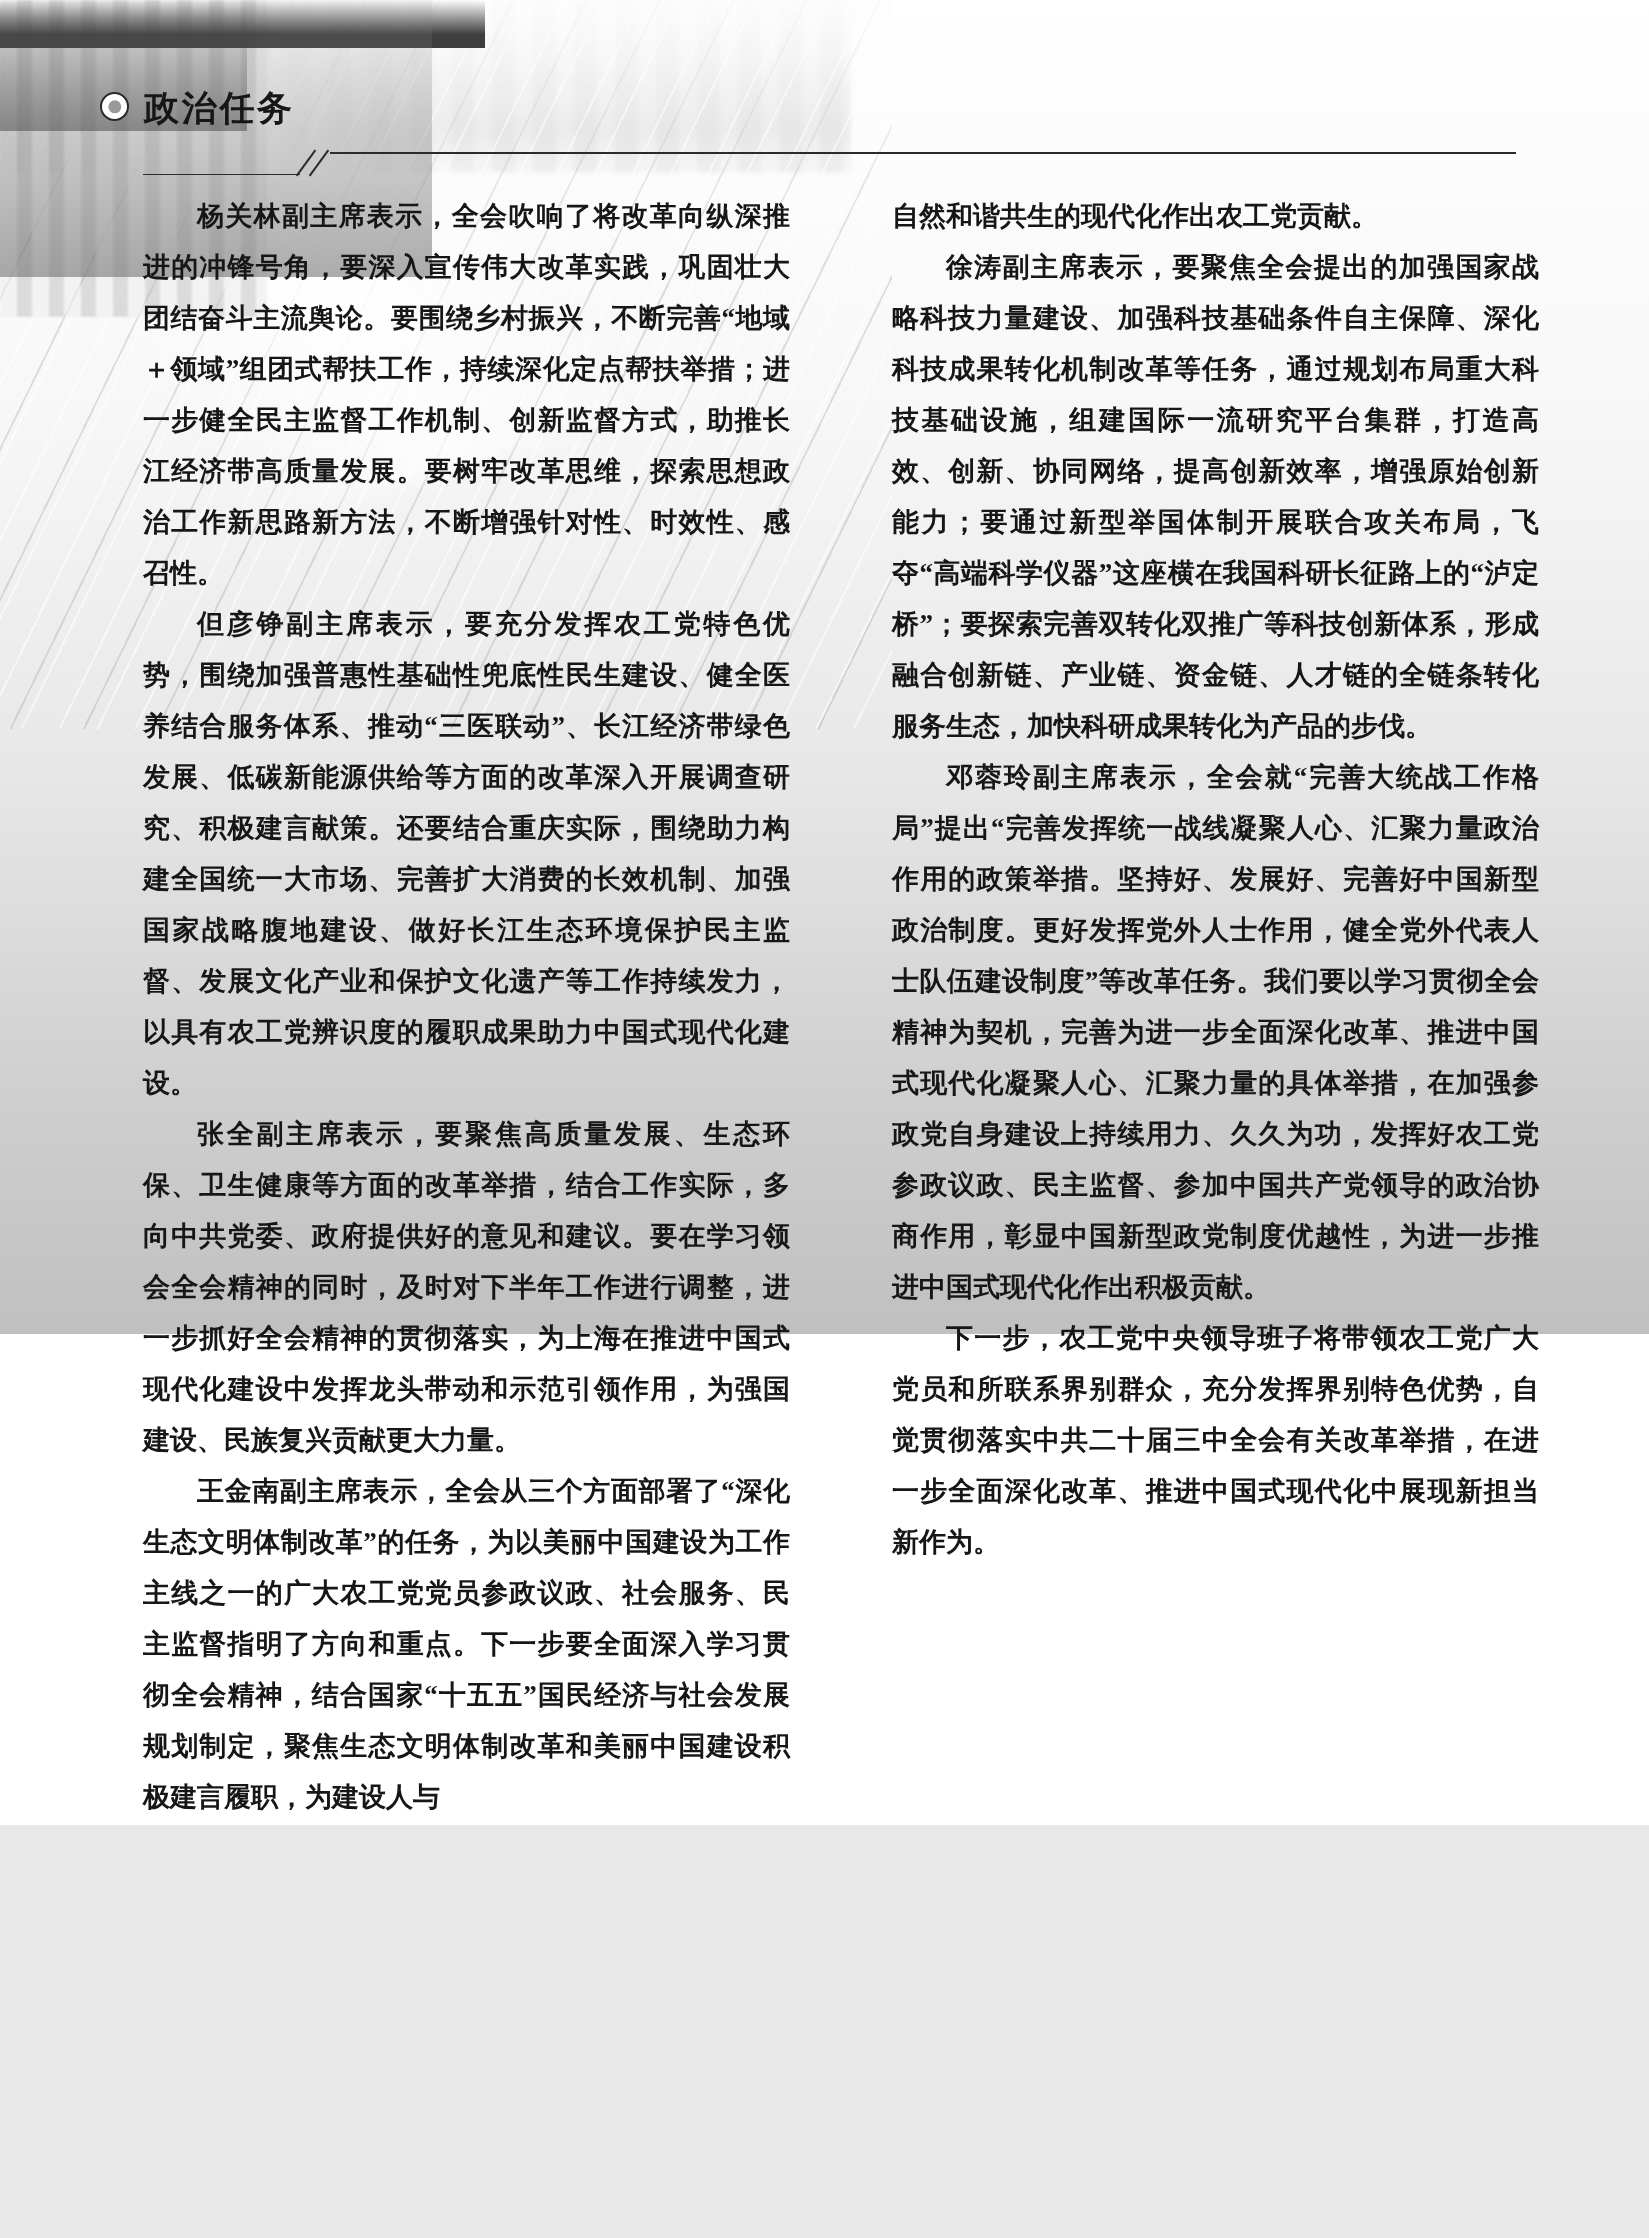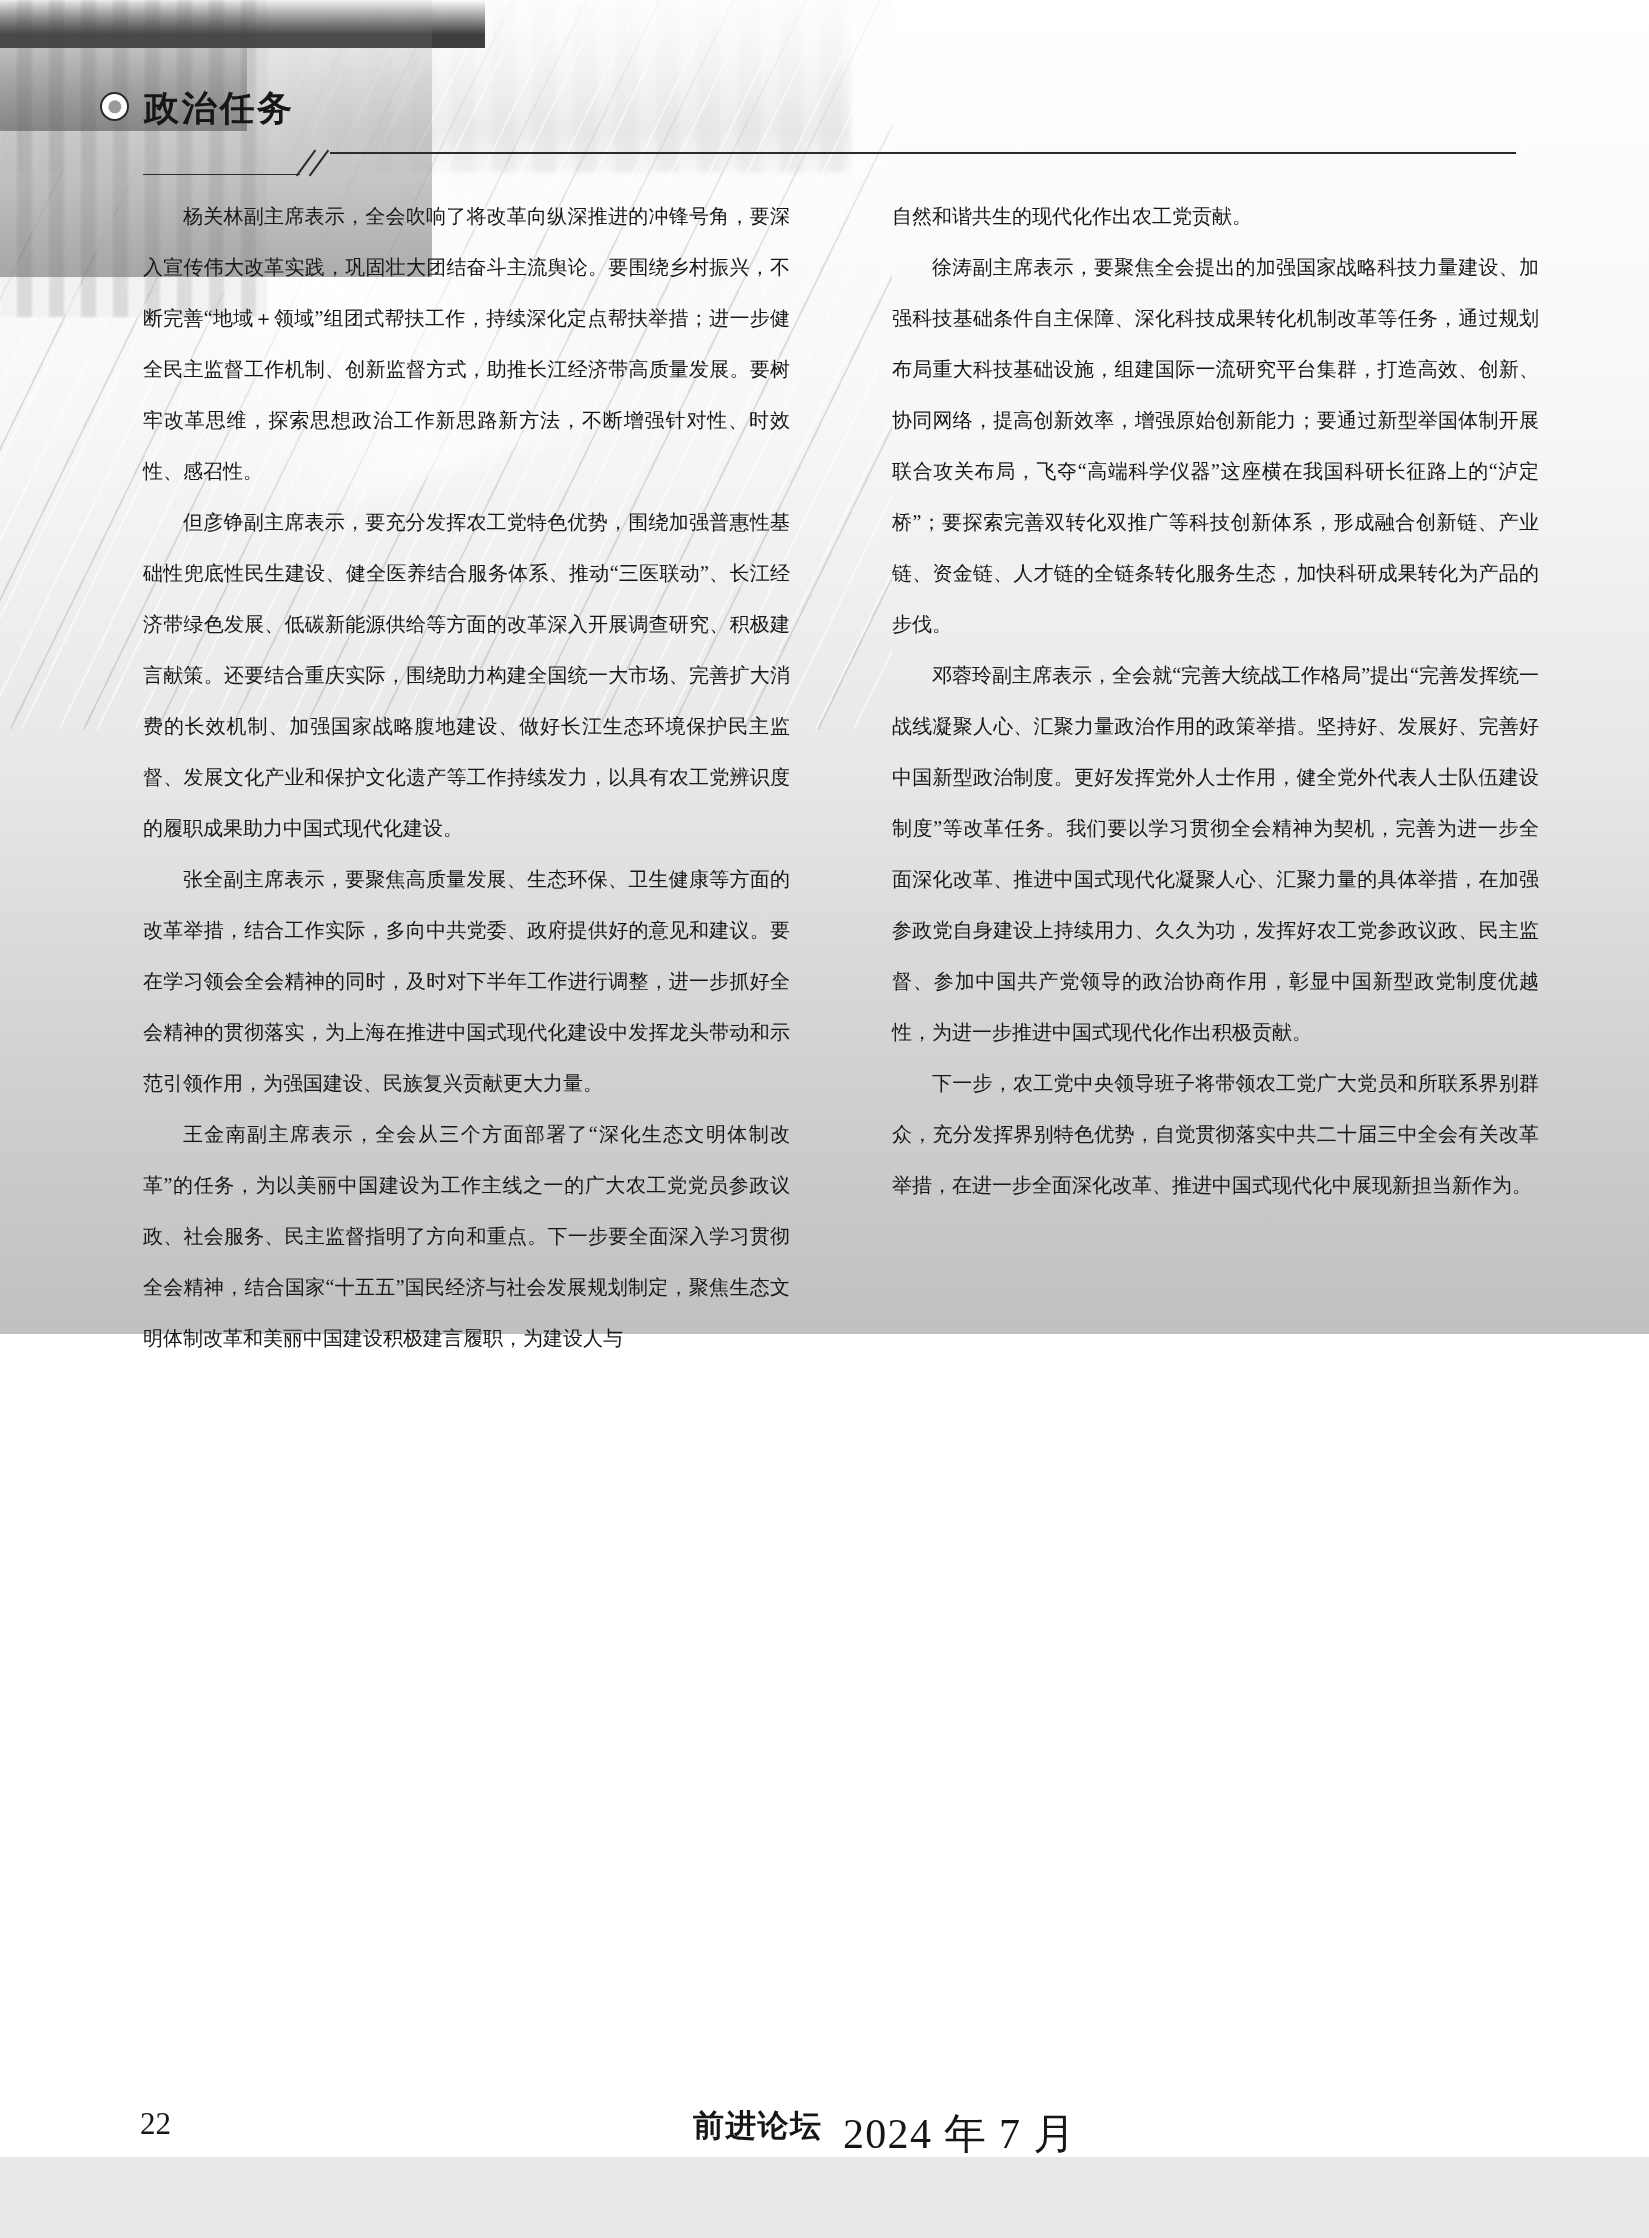--- a/index.html
+++ b/index.html
@@ -5,21 +5,21 @@
   :root {
     --page-bg: #ffffff;
     --text: #161616;
     --rule: #2b2b2b;
     --dark-corner: #2e2e2e;
   }
   html, body { margin: 0; padding: 0; background: #e8e8e8; }
   .page {
     position: relative;
     width: 1650px;
-    height: 2157px;
+    height: 1825px;
     background: var(--page-bg);
     overflow: hidden;
     font-family: "Liberation Serif", "DejaVu Serif", serif;
     color: var(--text);
   }
 
   
   .bg, .bg * { position: absolute; pointer-events: none; }
   .bg { inset: 0; z-index: 0; }
   .bg-wash {
@@ -103,22 +103,23 @@
   .rule-long  { position: absolute; left: 330px; top: 152px; width: 1186px; height: 2px; background: var(--rule); }
   .rule-short { position: absolute; left: 143px; top: 174px; width: 157px;  height: 1.3px; background: var(--rule); }
   .rule-slash { position: absolute; width: 2px; height: 32px; background: var(--rule); transform: rotate(36deg); }
   .rule-slash.s1 { left: 305px; top: 147px; }
   .rule-slash.s2 { left: 318px; top: 147px; }
 
   
   .content { position: absolute; inset: 0; z-index: 1; }
   .column {
     position: absolute; top: 191px; width: 647px;
-    font-size: 20px; line-height: 51px;
+    font-size: 27px; line-height: 51px;
     text-align: justify;
+    font-weight: bold;
   }
   .column-left  { left: 143px; }
   .column-right { left: 860px; margin-left: 32px; }
   .para { margin: 0; text-indent: 2em; }
   .para.no-indent { text-indent: 0; }
   .para.signature { margin-top: 74px; font-style: italic; }
 
   
   .footer { position: absolute; inset: 0; z-index: 2; }
   .page-number  { position: absolute; left: 140px;  top: 2106px; font-size: 31px; }

